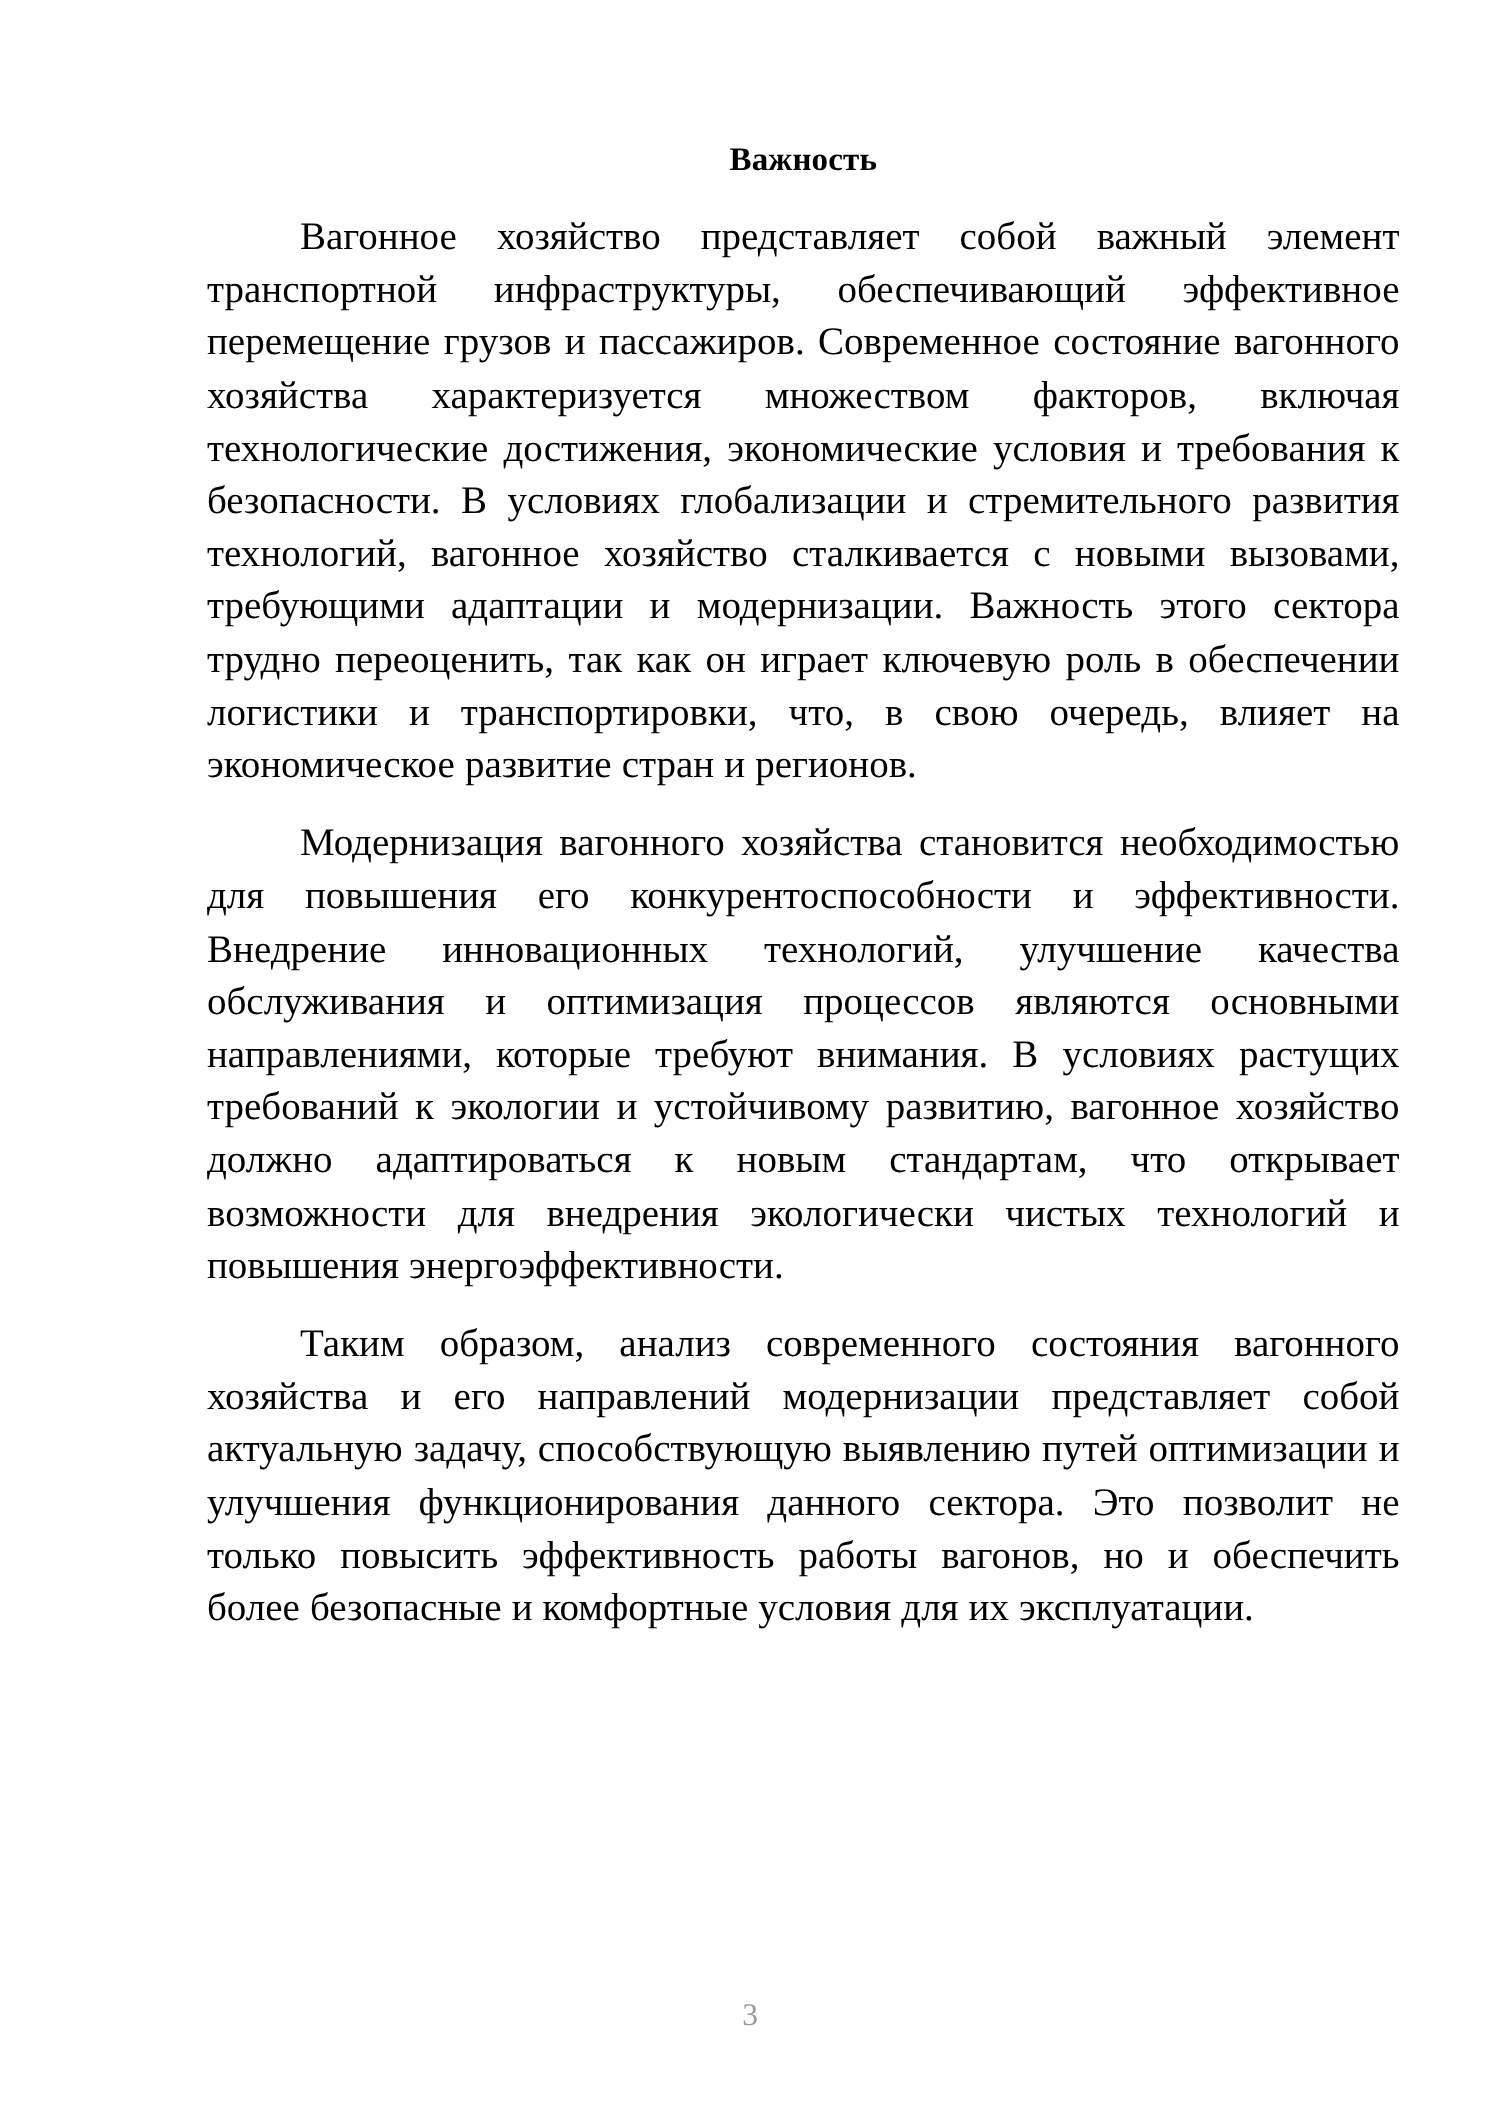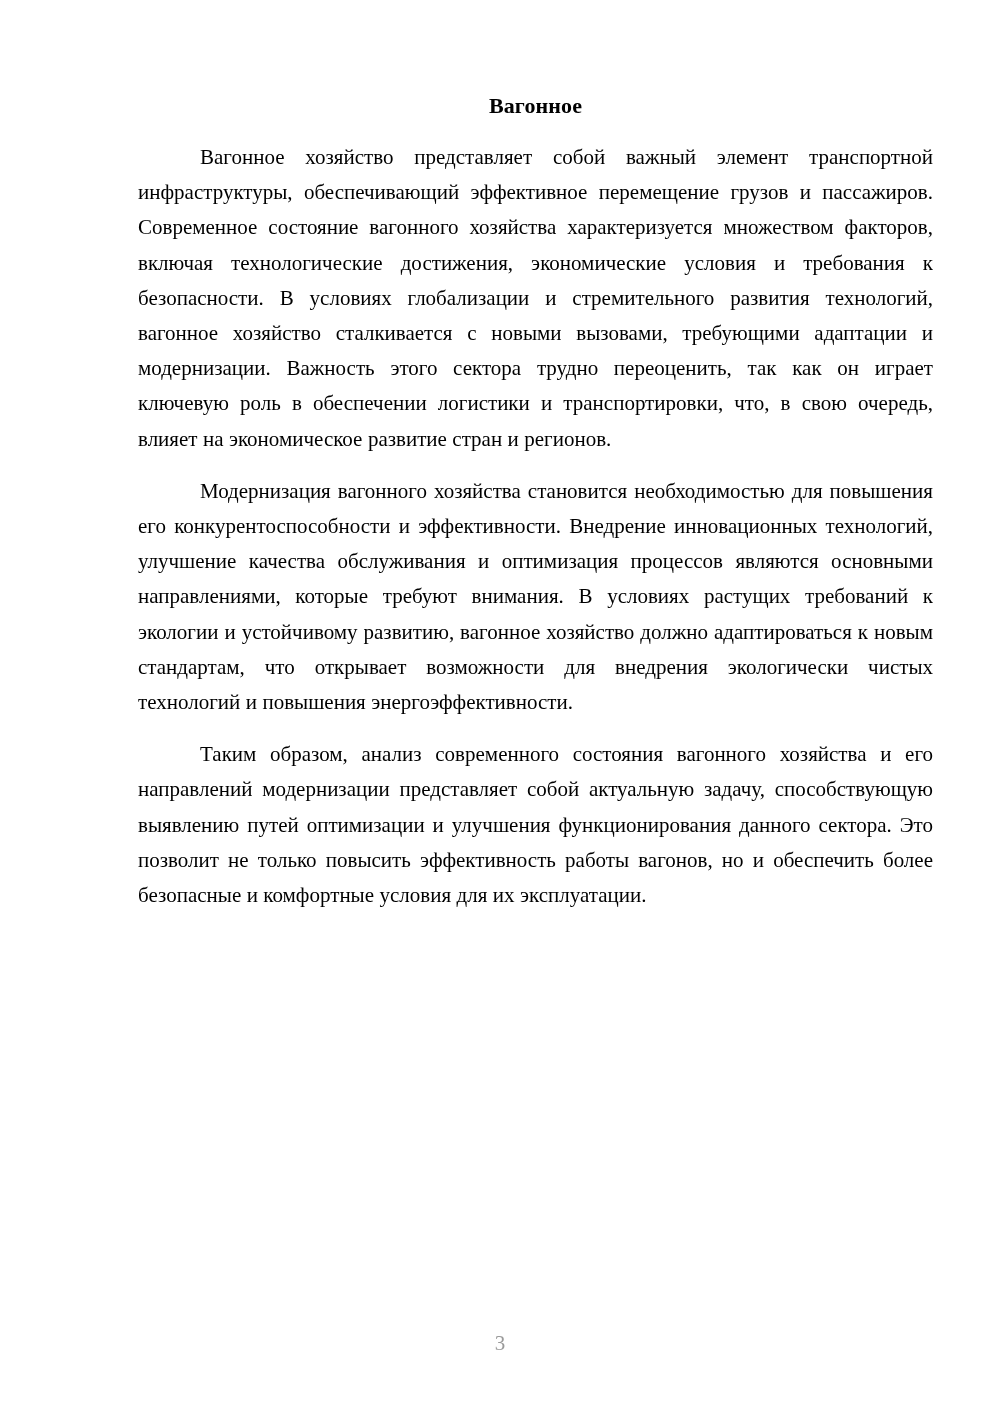--- a/index.html
+++ b/index.html
@@ -35,21 +35,21 @@
   .doc-title {
     font-size: 22px;
     font-weight: bold;
     text-align: center;
     line-height: 35px;
     margin: 0 0 17px 0;
     letter-spacing: 0.1px;
   }
 
   .para {
-    font-size: 21px;
+    font-size: 26px;
     line-height: 35.2px;
     text-align: justify;
     text-justify: inter-word;
     text-indent: 62px;
     margin: 0 0 17px 0;
     hyphens: none;
     -webkit-hyphens: none;
     word-spacing: 0.2px;
   }
 
@@ -68,21 +68,21 @@
     color: #9a9a9a;
   }
 </style>
 </head>
 <body>
 
 <div class="page">
 
   <div class="content">
 
-    <h1 class="doc-title">Вагонное</h1>
+    <h1 class="doc-title">Важность</h1>
 
     <p class="para">Вагонное хозяйство представляет собой важный элемент транспортной инфраструктуры, обеспечивающий эффективное перемещение грузов и пассажиров. Современное состояние вагонного хозяйства характеризуется множеством факторов, включая технологические достижения, экономические условия и требования к безопасности. В условиях глобализации и стремительного развития технологий, вагонное хозяйство сталкивается с новыми вызовами, требующими адаптации и модернизации. Важность этого сектора трудно переоценить, так как он играет ключевую роль в обеспечении логистики и транспортировки, что, в свою очередь, влияет на экономическое развитие стран и регионов.</p>
 
     <p class="para">Модернизация вагонного хозяйства становится необходимостью для повышения его конкурентоспособности и эффективности. Внедрение инновационных технологий, улучшение качества обслуживания и оптимизация процессов являются основными направлениями, которые требуют внимания. В условиях растущих требований к экологии и устойчивому развитию, вагонное хозяйство должно адаптироваться к новым стандартам, что открывает возможности для внедрения экологически чистых технологий и повышения энергоэффективности.</p>
 
     <p class="para">Таким образом, анализ современного состояния вагонного хозяйства и его направлений модернизации представляет собой актуальную задачу, способствующую выявлению путей оптимизации и улучшения функционирования данного сектора. Это позволит не только повысить эффективность работы вагонов, но и обеспечить более безопасные и комфортные условия для их эксплуатации.</p>
 
   </div>
 
   <div class="page-number">3</div>

